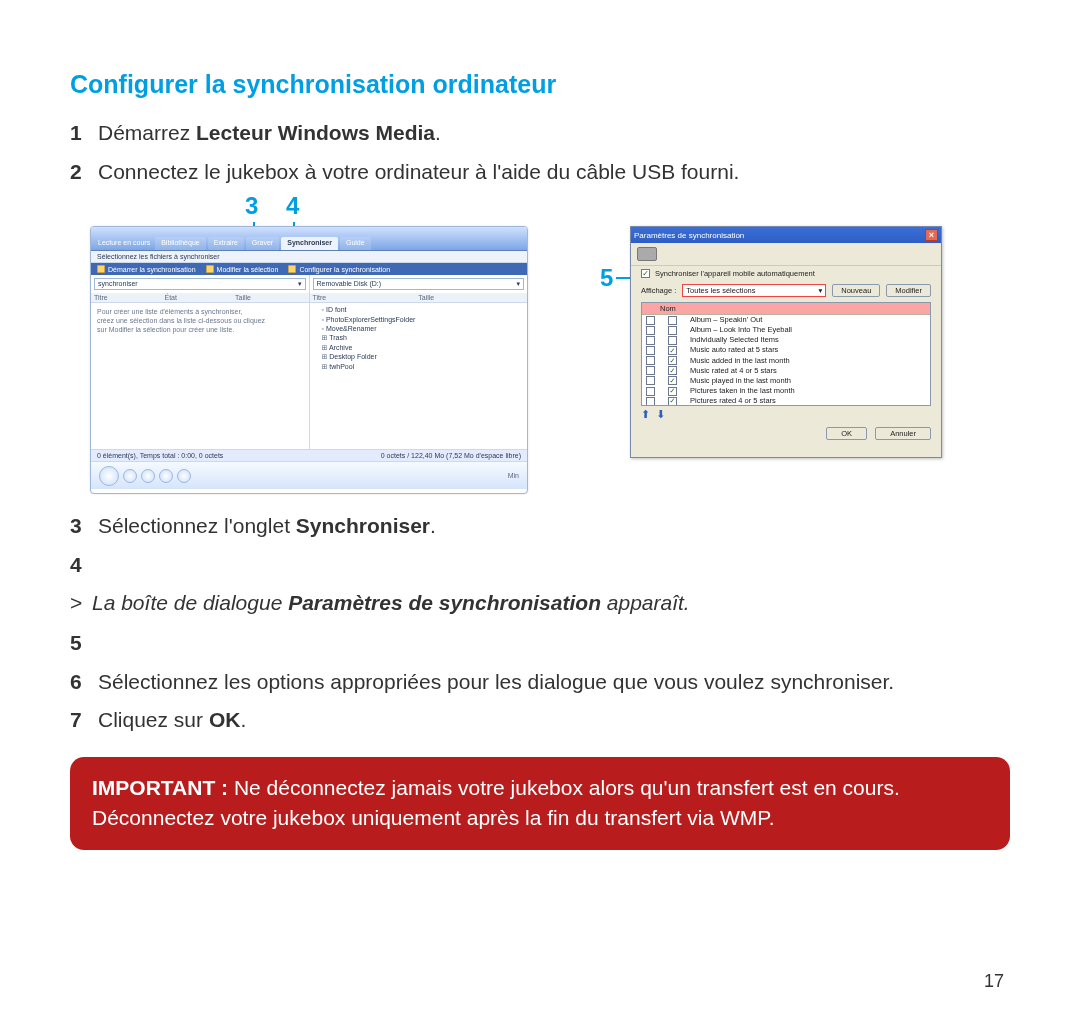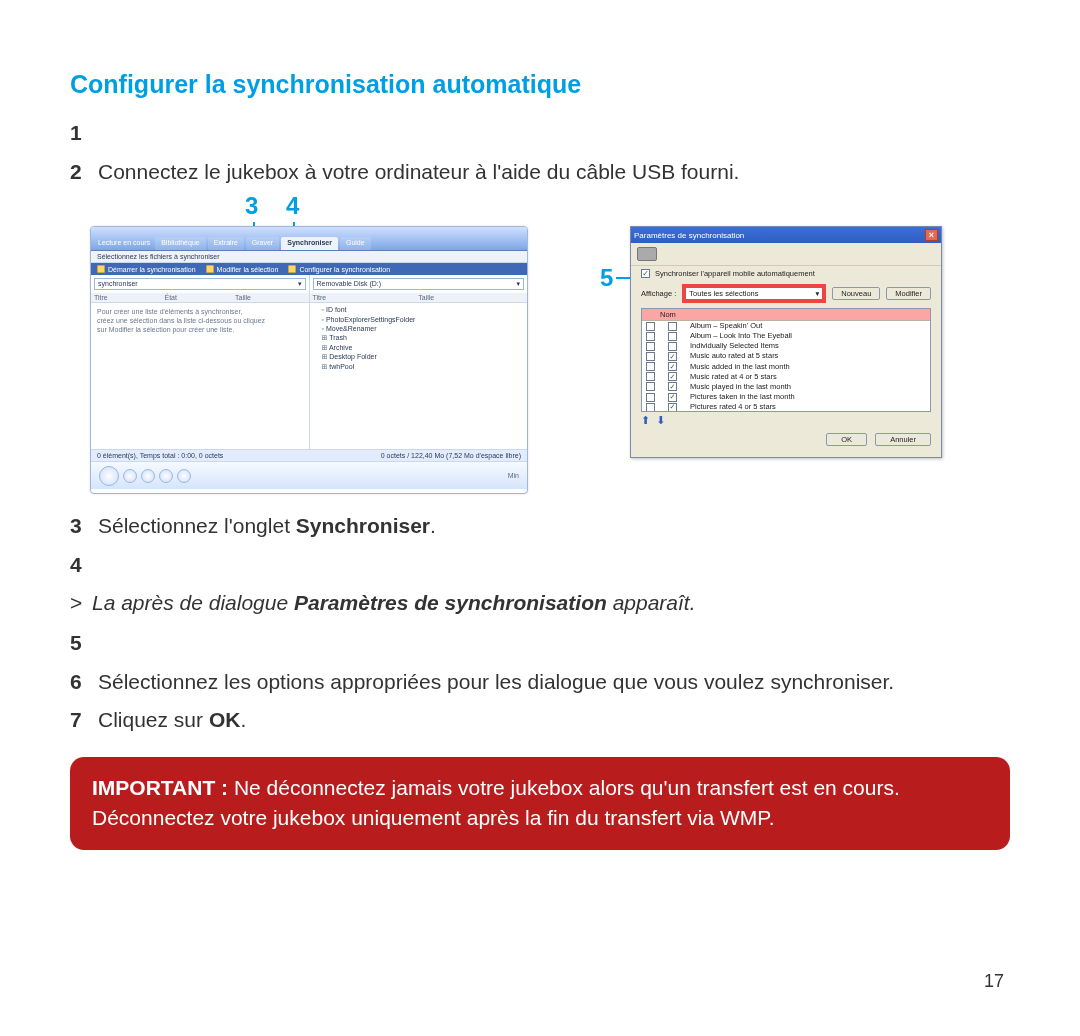--- a/index.html
+++ b/index.html
@@ -194,21 +194,21 @@
     padding: 3px 10px; display:flex; align-items:center; gap:5px;
   }
   .dlg .chk {
     width:9px; height:9px; border:1px solid #6b7890; background:#fff;
     display:flex; align-items:center; justify-content:center; font-size:8px; color:#2d6518;
   }
   .dlg .row {
     padding: 3px 10px; display:flex; align-items:center; gap:6px;
   }
   .dlg .combo {
-    flex:1; background:#fff; border:4px solid #ef4444; padding:1px 3px;
+    flex:1; background:#fff; border:1px solid #ef4444; padding:1px 3px;
     display:flex; justify-content:space-between;
   }
   .dlg .btn {
     background:#ece9d8; border:1px solid #8a9aad; padding:1px 8px; border-radius:2px;
   }
   .dlg .list {
     margin: 2px 10px; border:1px solid #8a9aad; background:#fff; height:104px;
     overflow:hidden;
   }
   .dlg .listhdr {
@@ -249,25 +249,28 @@
     right: 76px;
     bottom: 44px;
     font-size: 18px;
     color: #333;
   }
 </style>
 </head>
 <body>
 
 <div class="page">
-  <h1 class="heading">Configurer la synchronisation automatique</h1>
+  <h1 class="heading">Configurer la synchronisation ordinateur</h1>
 
   <ol class="steps">
     <li>
       <span class="num">1</span>
+      <span>
+        <span>Démarrez </span><b>Lecteur Windows Media</b><span>.</span>
+      </span>
     </li>
     <li>
       <span class="num">2</span>
       <span>Connectez le jukebox à votre ordinateur à l'aide du câble USB fourni.</span>
     </li>
   </ol>
 
   <div class="figures">
     <span class="callouts co3">3</span>
     <span class="callouts co4">4</span>
@@ -444,21 +447,21 @@
       </span>
     </li>
     <li>
       <span class="num">4</span>
     </li>
   </ol>
 
   <div class="result">
     <span class="gt">&gt;</span>
     <span>
-      <span>La après de dialogue </span><b>Paramètres de synchronisation</b><span> apparaît.</span>
+      <span>La boîte de dialogue </span><b>Paramètres de synchronisation</b><span> apparaît.</span>
     </span>
   </div>
 
   <ol class="steps">
     <li>
       <span class="num">5</span>
     </li>
     <li>
       <span class="num">6</span>
       <span>Sélectionnez les options appropriées pour les dialogue que vous voulez synchroniser.</span>

